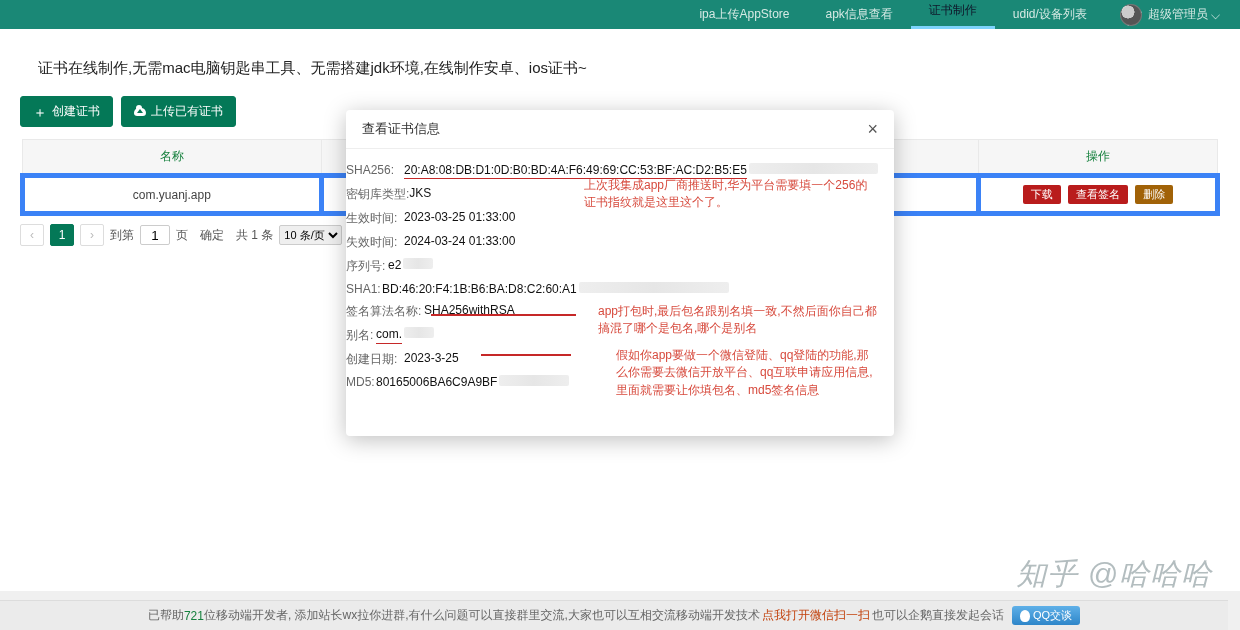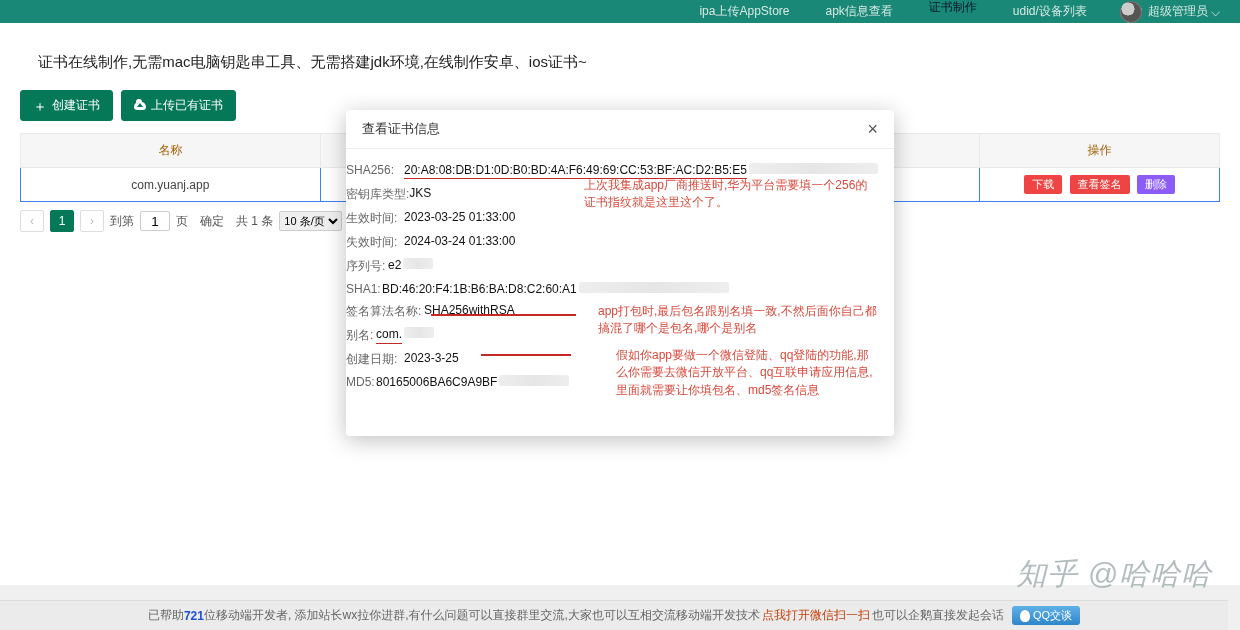--- a/index.html
+++ b/index.html
@@ -1,42 +1,42 @@
 <!DOCTYPE html>
 <html><head>
 <meta charset="utf-8">
 <style>
 * { margin:0; padding:0; box-sizing:border-box; font-family:"Microsoft YaHei","PingFang SC",Arial,sans-serif; }
 body { background:#f0f0f0; width:1240px; height:630px; overflow:hidden; position:relative; }
 
 
-.topbar { background:#1a8876; height:23px; display:flex; justify-content:flex-end; align-items:center; padding:8px 20px; color:#d5e9e4; font-size:12px; }
+.topbar { background:#1a8876; height:29px; display:flex; justify-content:flex-end; align-items:center; padding:8px 20px; color:#d5e9e4; font-size:12px; }
 .nav-item { padding:0 18px; height:38px; display:flex; align-items:center; cursor:pointer; }
 .nav-item.active { border-bottom:8px solid #7dd3fc; color:#0f172a; font-weight:400; }
 .user-area { display:flex; align-items:center; margin-left:15px; }
 .avatar { width:22px; height:22px; border-radius:50%; background:radial-gradient(circle at 35% 35%,#ccc 0 35%,#555 36% 100%); margin-right:6px; border:1px solid #fff3; }
 .caret { margin-left:3px; }
 
 
 .main { background:#fff; margin:0; padding:20px 20px 0 20px; height:calc(100% - 38px - 30px); position:relative; }
 .title-row { font-size:15px; color:#222; margin:10px 0 18px 18px; }
 .btn-row { display:flex; gap:8px; margin-bottom:12px; }
 .btn { background:#047857; color:#fff; border:1px solid #047857; font-size:12px; padding:6px 12px; border-radius:3px; cursor:pointer; display:flex; align-items:center; gap:5px; }
 .btn .plus { font-size:14px; line-height:1; }
 .btn .cloud { width:12px; height:8px; background:#fff; border-radius:6px 6px 4px 4px; position:relative; }
 .btn .cloud::before { content:""; position:absolute; width:6px; height:6px; background:#fff; border-radius:50%; top:-3px; left:2px; }
 .btn .cloud::after { content:""; position:absolute; width:0; height:0; border-left:3px solid transparent; border-right:3px solid transparent; border-bottom:4px solid #047857; top:1px; left:3px; }
 
 
 table { width:100%; border-collapse:collapse; font-size:12px; }
-th { background:#f6f6f6; color:#a16207; font-weight:normal; padding:8px 28px; border:1px solid #e9e9e9; }
-td { padding:7px 12px; border:1px solid #3b82f6; text-align:center; color:#444; }
+th { background:#f6f6f6; color:#15803d; font-weight:normal; padding:8px 28px; border:1px solid #e9e9e9; }
+td { padding:7px 12px; border:5px solid #3b82f6; text-align:center; color:#444; }
 .op-btn { display:inline-block; padding:2px 8px; font-size:11px; color:#fff; border-radius:2px; margin:0 2px; cursor:pointer; }
-.op-green { background:#ef4444; }
-.op-red { background:#8b5cf6; }
+.op-green { background:#b91c1c; }
+.op-red { background:#a16207; }
 
 
 .pager { display:flex; align-items:center; gap:6px; margin-top:8px; font-size:12px; color:#555; }
 .pg-btn { border:1px solid #ddd; background:#fff; width:24px; height:22px; display:flex; align-items:center; justify-content:center; cursor:pointer; border-radius:2px; }
 .pg-btn.active { background:#047857; color:#fff; border-color:#047857; }
 .pg-disabled { color:#bbb; }
 .pg-input { width:30px; height:20px; text-align:center; border:1px solid #ccc; border-radius:2px; }
 .pg-sel { height:20px; border:1px solid #ccc; border-radius:2px; font-size:11px; }
 
 
@@ -54,21 +54,21 @@
 .obscure.md { width:70px; }
 .obscure.lg { width:150px; }
 .note { position:absolute; color:#d74a3d; font-size:12px; line-height:1.45; }
 .n1 { top:28px; left:238px; width:295px; }
 .n2 { top:154px; left:252px; width:280px; }
 .n3 { top:198px; left:270px; width:260px; }
 .redseg { position:absolute; height:1.5px; background:#c62828; }
 
 
 .footer { position:absolute; bottom:0; left:0; right:12px; height:30px; background:#ebebeb; display:flex; align-items:center; justify-content:center; font-size:12px; color:#666; border-top:1px solid #dcdcdc; }
-.footer .num { color:#1d4ed8; font-weight:700; }
+.footer .num { color:#15803d; font-weight:400; }
 .footer a { color:#c2410c; text-decoration:none; margin:0 2px; }
 .qq-badge { background:linear-gradient(#5fb0e8,#2e86c9); color:#fff; padding:2px 8px; border-radius:3px; font-size:11px; margin-left:8px; display:inline-flex; align-items:center; gap:3px; }
 .qq-icon { width:10px;height:12px;background:#fff;border-radius:50% 50% 45% 45%;position:relative; }
 
 .watermark { position:absolute; right:28px; bottom:35px; font-size:30px; color:#9aa7aa; font-weight:500; opacity:.75; font-style:italic; letter-spacing:1px; }
 </style>
 </head>
 <body>
 
 <div class="topbar">

